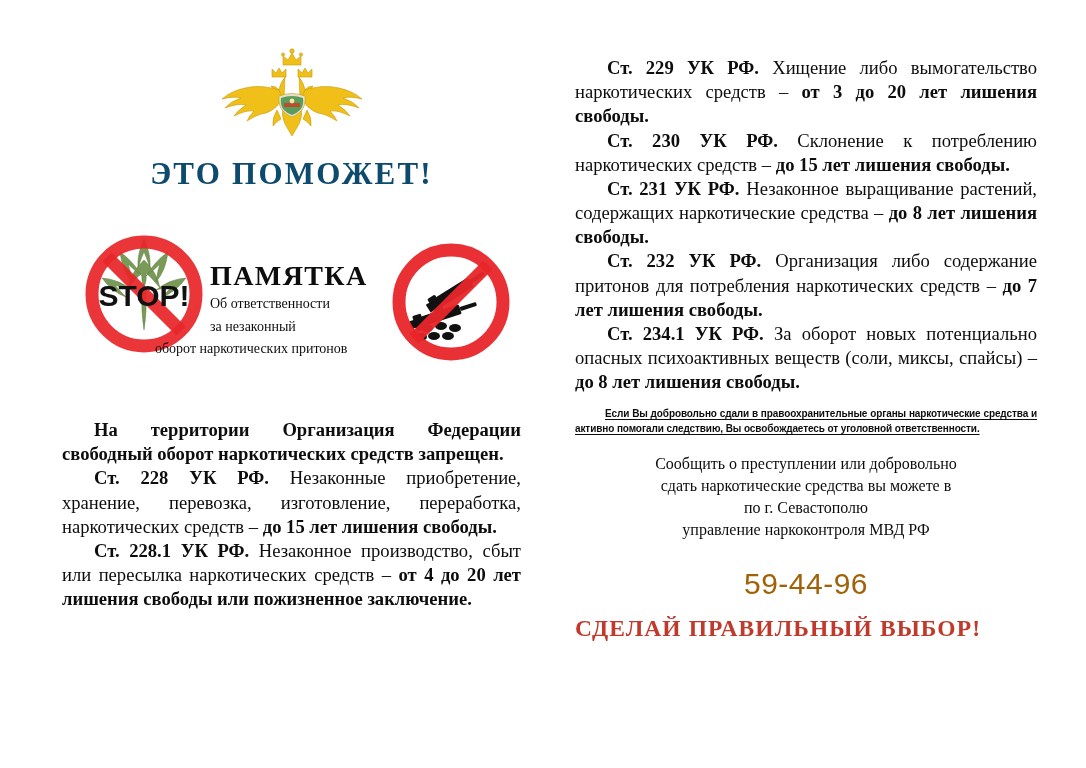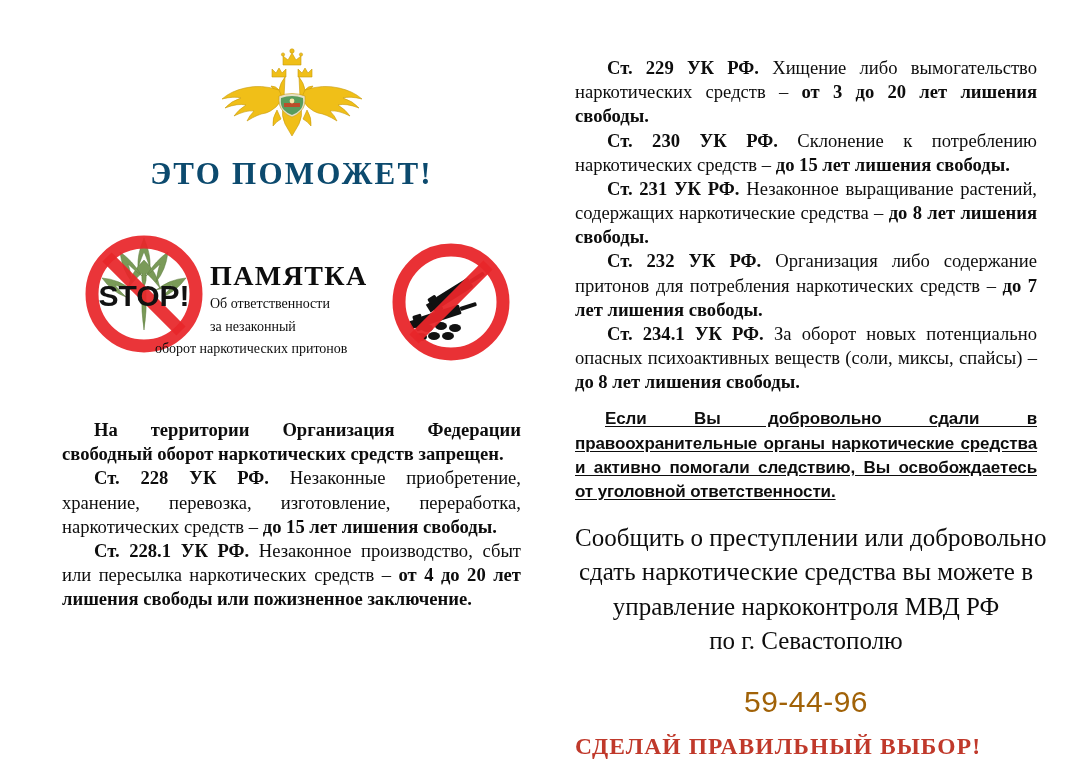--- a/index.html
+++ b/index.html
@@ -114,37 +114,37 @@
     margin: 0;
     text-indent: 32px;
   }
   .col-left .body-text { margin-top: 20px; }
   .col-right .body-text { margin-top: 0; }
   b, .b { font-weight: bold; }
 
   
   .note {
     margin-top: 13px;
-    font-size: 17px;
+    font-size: 10px;
     font-weight: bold;
     line-height: 1.42;
     text-align: justify;
     text-justify: inter-word;
     text-decoration: underline;
     text-underline-offset: 2px;
     letter-spacing: -0.1px;
     font-family: "Liberation Sans", "DejaVu Sans", sans-serif;
   }
   .note p { margin: 0; text-indent: 30px; }
 
   
   .contact {
     margin-top: 17px;
     text-align: center;
-    font-size: 25px;
+    font-size: 16px;
     line-height: 1.38;
   }
   .contact div { white-space: nowrap; }
   .phone {
     text-align: center;
     font-family: Liberation Sans, sans-serif;
     font-size: 30px;
     letter-spacing: 0.5px;
     color: #a16207;
     margin-top: 26px;
@@ -287,21 +287,21 @@
       </p>
     </div>
 
     <div class="note">
       <p>Если Вы добровольно сдали в правоохранительные органы наркотические средства и активно помогали следствию, Вы освобождаетесь от уголовной ответственности.</p>
     </div>
 
     <div class="contact">
       <div>Сообщить о преступлении или добровольно</div>
       <div>сдать наркотические средства вы можете в</div>
+      <div>по г. Севастополю</div>
       <div>управление наркоконтроля МВД РФ</div>
-      <div>по г. Севастополю</div>
     </div>
 
     <div class="phone">59-44-96</div>
 
     <div class="slogan">СДЕЛАЙ ПРАВИЛЬНЫЙ ВЫБОР!</div>
   </div>
 </div>
 
 </body></html>

